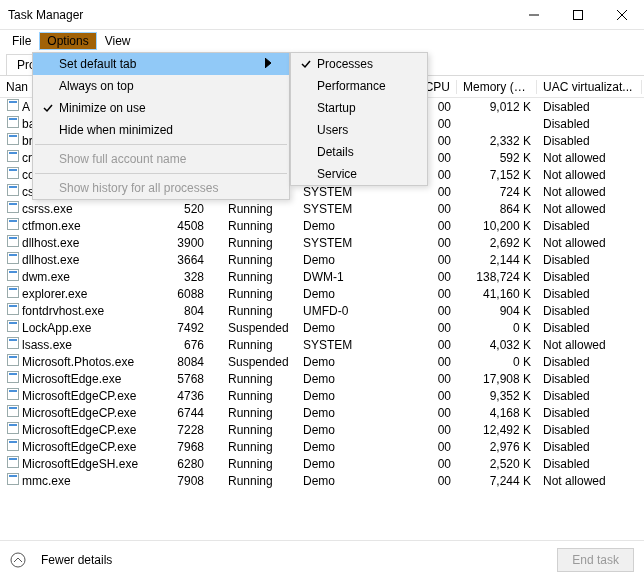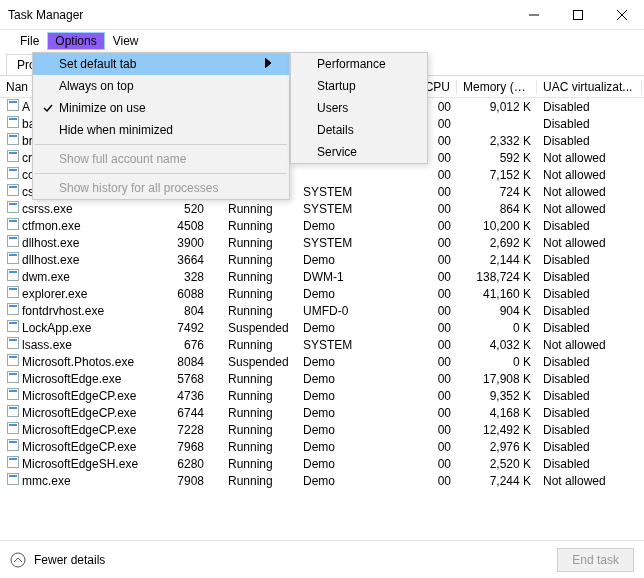--- a/index.html
+++ b/index.html
@@ -1,23 +1,23 @@
 <!DOCTYPE html>
 <html><head>
 <meta charset="utf-8">
 <style>
   * { margin: 0; padding: 0; box-sizing: border-box; }
   body { font-family: "Segoe UI", Tahoma, sans-serif; font-size: 12px; background: #fff; color: #000; width: 644px; height: 578px; overflow: hidden; position: relative; }
   .titlebar { height: 30px; display: flex; align-items: center; padding-left: 8px; border-bottom: 1px solid #e5e5e5; }
   .titlebar .title { flex: 1; font-size: 12px; }
   .titlebar .winbtn { width: 44px; height: 30px; display: flex; align-items: center; justify-content: center; cursor: default; }
   .titlebar svg { width: 10px; height: 10px; stroke: #000; stroke-width: 1; fill: none; }
-  .menubar { height: 22px; display: flex; align-items: center; padding-left: 12px; font-size: 12px; }
+  .menubar { height: 22px; display: flex; align-items: center; padding-left: 4px; font-size: 12px; }
   .menubar .menuitem { padding: 2px 8px; cursor: default; }
-  .menubar .menuitem.open { background: #8b5cf6; border: 1px solid #99d1ff; padding: 1px 7px; }
+  .menubar .menuitem.open { background: #a16207; border: 1px solid #99d1ff; padding: 1px 7px; }
   .tabs-row { height: 24px; display: flex; align-items: flex-end; padding-left: 6px; border-bottom: 1px solid #d9d9d9; }
   .tabs-row .tab { padding: 3px 10px; border: 1px solid #d9d9d9; border-bottom: none; background: #fff; font-size: 12px; cursor: default; }
   .header-row { display: flex; height: 22px; align-items: center; border-bottom: 1px solid #e5e5e5; font-size: 12px; }
   .header-row .hcell { padding: 0 6px; border-right: 1px solid #e5e5e5; white-space: nowrap; overflow: hidden; text-overflow: ellipsis; }
   .col-name  { width: 155px; padding-left: 8px; }
   .col-pid   { width: 55px; text-align: right; }
   .col-status{ width: 75px; margin-left: 12px; }
   .col-user  { width: 120px; }
   .col-cpu   { width: 40px; text-align: right; }
   .col-mem   { width: 80px; text-align: right; }
@@ -31,21 +31,21 @@
   .dropdown .ditem { display: flex; align-items: center; height: 22px; padding: 0 18px 0 4px; cursor: default; }
   .dropdown .ditem.highlight { background: #91c9f7; }
   .dropdown .ditem.disabled { color: #9a9a9a; }
   .dropdown .dcheck { width: 22px; display: inline-flex; align-items: center; justify-content: center; }
   .dropdown .dlabel { flex: 1; }
   .dropdown .darrow { width: 12px; text-align: right; color: #555; }
   .dropdown hr { border: none; border-top: 1px solid #d0d0d0; margin: 3px 2px; }
   .dropdown .dcheck svg { width: 12px; height: 12px; stroke: #000; stroke-width: 1.5; fill: none; }
   .dropdown .darrow svg { width: 6px; height: 10px; stroke: #000; fill: #000; }
   .footer { position: absolute; bottom: 0; left: 0; right: 0; height: 38px; display: flex; align-items: center; padding: 0 10px; border-top: 1px solid #e5e5e5; background: #fff; }
-  .footer .fewer { display: flex; align-items: center; gap: 8px; cursor: default; flex: 1; }
+  .footer .fewer { display: flex; align-items: center; gap: 15px; cursor: default; flex: 1; }
   .footer .fewer svg { width: 16px; height: 16px; stroke: #555; fill: none; stroke-width: 1; }
   .footer button { padding: 4px 14px; font-size: 12px; color: #9a9a9a; background: #f0f0f0; border: 1px solid #d0d0d0; cursor: default; }
   .exe-ico { width:12px; height:12px; display:inline-block; }
 </style>
 </head>
 <body>
 
 <div class="titlebar">
   <span class="title">Task Manager</span>
   <div class="winbtn">
@@ -447,20 +447,28 @@
     <hr>
     <div class="ditem disabled">
       <span class="dcheck"></span>
       <span class="dlabel">Show history for all processes</span>
       <span class="darrow"></span>
     </div>
   </div>
 
 <div class="dropdown" id="submenu-dd" style="left:290px; top:52px; width:138px;">
     <div class="ditem">
+      <span class="dcheck">
+        <svg viewBox="0 0 12 12">
+          <polyline points="2,6 5,9 10,3"></polyline>
+        </svg>
+      </span>
+      <span class="dlabel">Processes</span>
+    </div>
+    <div class="ditem">
       <span class="dcheck"></span>
       <span class="dlabel">Performance</span>
     </div>
     <div class="ditem">
       <span class="dcheck"></span>
       <span class="dlabel">Startup</span>
     </div>
     <div class="ditem">
       <span class="dcheck"></span>
       <span class="dlabel">Users</span>

